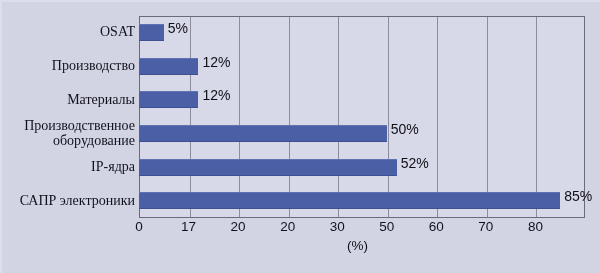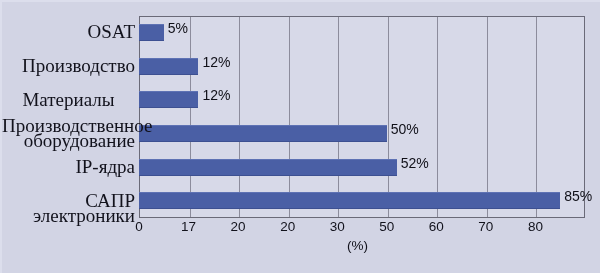--- a/index.html
+++ b/index.html
@@ -85,21 +85,21 @@
     left: 0;
     top: 14px;
     width: 133px;
     height: 202px;
   }
   .cat-label {
     position: absolute;
     right: 0;
     width: 133px;
     text-align: right;
-    font-size: 19px;
+    font-size: 14px;
     line-height: 15px;
     color: #12121c;
     white-space: pre-line;
     font-family: "Liberation Serif", "DejaVu Serif", serif;
   }
 
   
   #x-tick-labels {
     position: absolute;
     left: 137px;
@@ -169,21 +169,21 @@
       </div>
       <div class="bar-row" style="top: 168.333px; height: 33.6667px;">
         <div class="bar" style="width: 421.222px; background: rgb(74, 95, 165);"></div>
         <div class="bar-value" style="left: 425.222px;">85%</div>
       </div>
     </div>
 
   <div id="category-labels">
       <div class="cat-label" style="top: 8.33333px;">OSAT</div>
       <div class="cat-label" style="top: 42px;">Производство</div>
-      <div class="cat-label" style="top: 75.6667px; text-align: center;">Материалы</div>
+      <div class="cat-label" style="top: 75.6667px;">Материалы</div>
       <div class="cat-label" style="top: 101.833px;">Производственное
 оборудование</div>
       <div class="cat-label" style="top: 143px;">IP-ядра</div>
       <div class="cat-label" style="top: 176.667px;">САПР электроники</div>
     </div>
 
   <div id="x-tick-labels">
       <div class="tick-label" style="left: 0px;">0</div>
       <div class="tick-label" style="left: 49.5556px;">17</div>
       <div class="tick-label" style="left: 99.1111px;">20</div>

